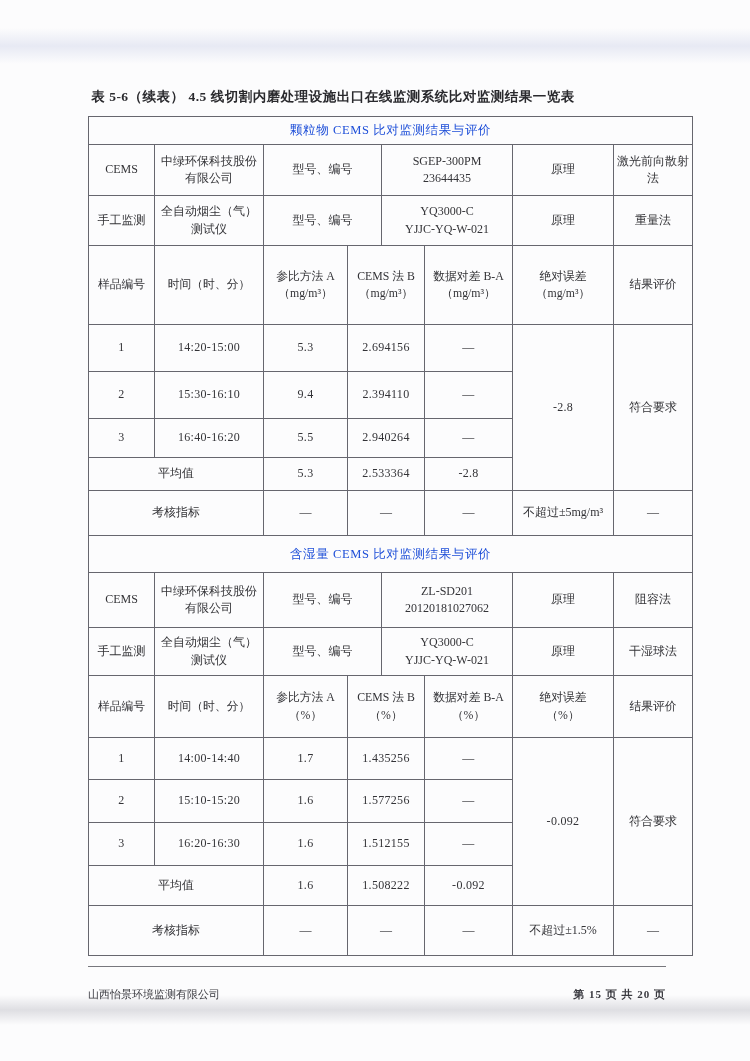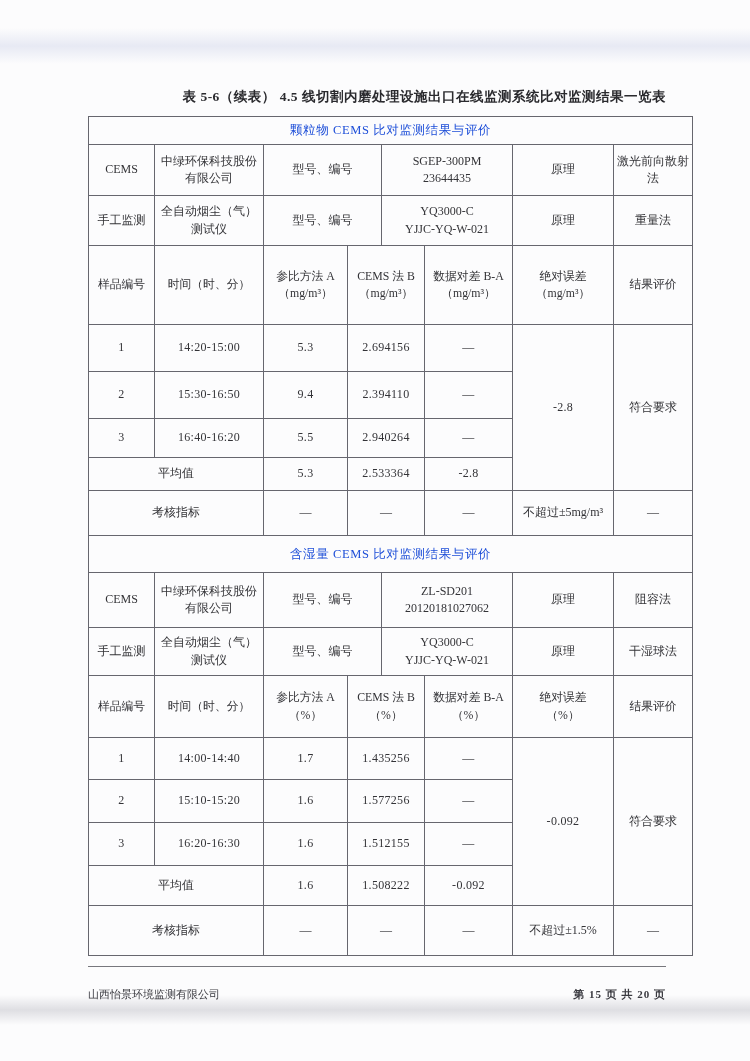--- a/index.html
+++ b/index.html
@@ -21,21 +21,21 @@
     background:linear-gradient(180deg,rgba(216,220,236,0),rgba(214,218,236,.55),rgba(216,220,236,0));
     pointer-events:none;
   }
   .scan-band-bottom{
     position:absolute;left:0;top:995px;width:750px;height:30px;
     background:linear-gradient(180deg,rgba(190,190,196,0),rgba(186,186,194,.45),rgba(200,200,206,0));
     pointer-events:none;
   }
   .doc-title{
     position:absolute;left:0;top:88px;width:666px;
-    text-align:right;
+    text-align:center;
     font-size:13.5px;font-weight:bold;letter-spacing:.5px;
     color:#2a2a2e;
   }
   .tbl-wrap{
     position:absolute;left:88px;top:116px;width:604px;
   }
   table.cmp{
     border-collapse:collapse;table-layout:fixed;width:604px;
     font-size:12px;color:#333337;
   }
@@ -120,21 +120,21 @@
           <td class="num">1</td>
           <td class="num">14:20-15:00</td>
           <td class="num">5.3</td>
           <td colspan="2" class="num">2.694156</td>
           <td class="num">—</td>
           <td rowspan="4" class="num">-2.8</td>
           <td rowspan="4">符合要求</td>
         </tr>
         <tr style="height:47px">
           <td class="num">2</td>
-          <td class="num">15:30-16:50</td>
+          <td class="num">15:30-16:10</td>
           <td class="num">9.4</td>
           <td colspan="2" class="num">2.394110</td>
           <td class="num">—</td>
         </tr>
         <tr style="height:39px">
           <td class="num">3</td>
           <td class="num">16:40-16:20</td>
           <td class="num">5.5</td>
           <td colspan="2" class="num">2.940264</td>
           <td class="num">—</td>

